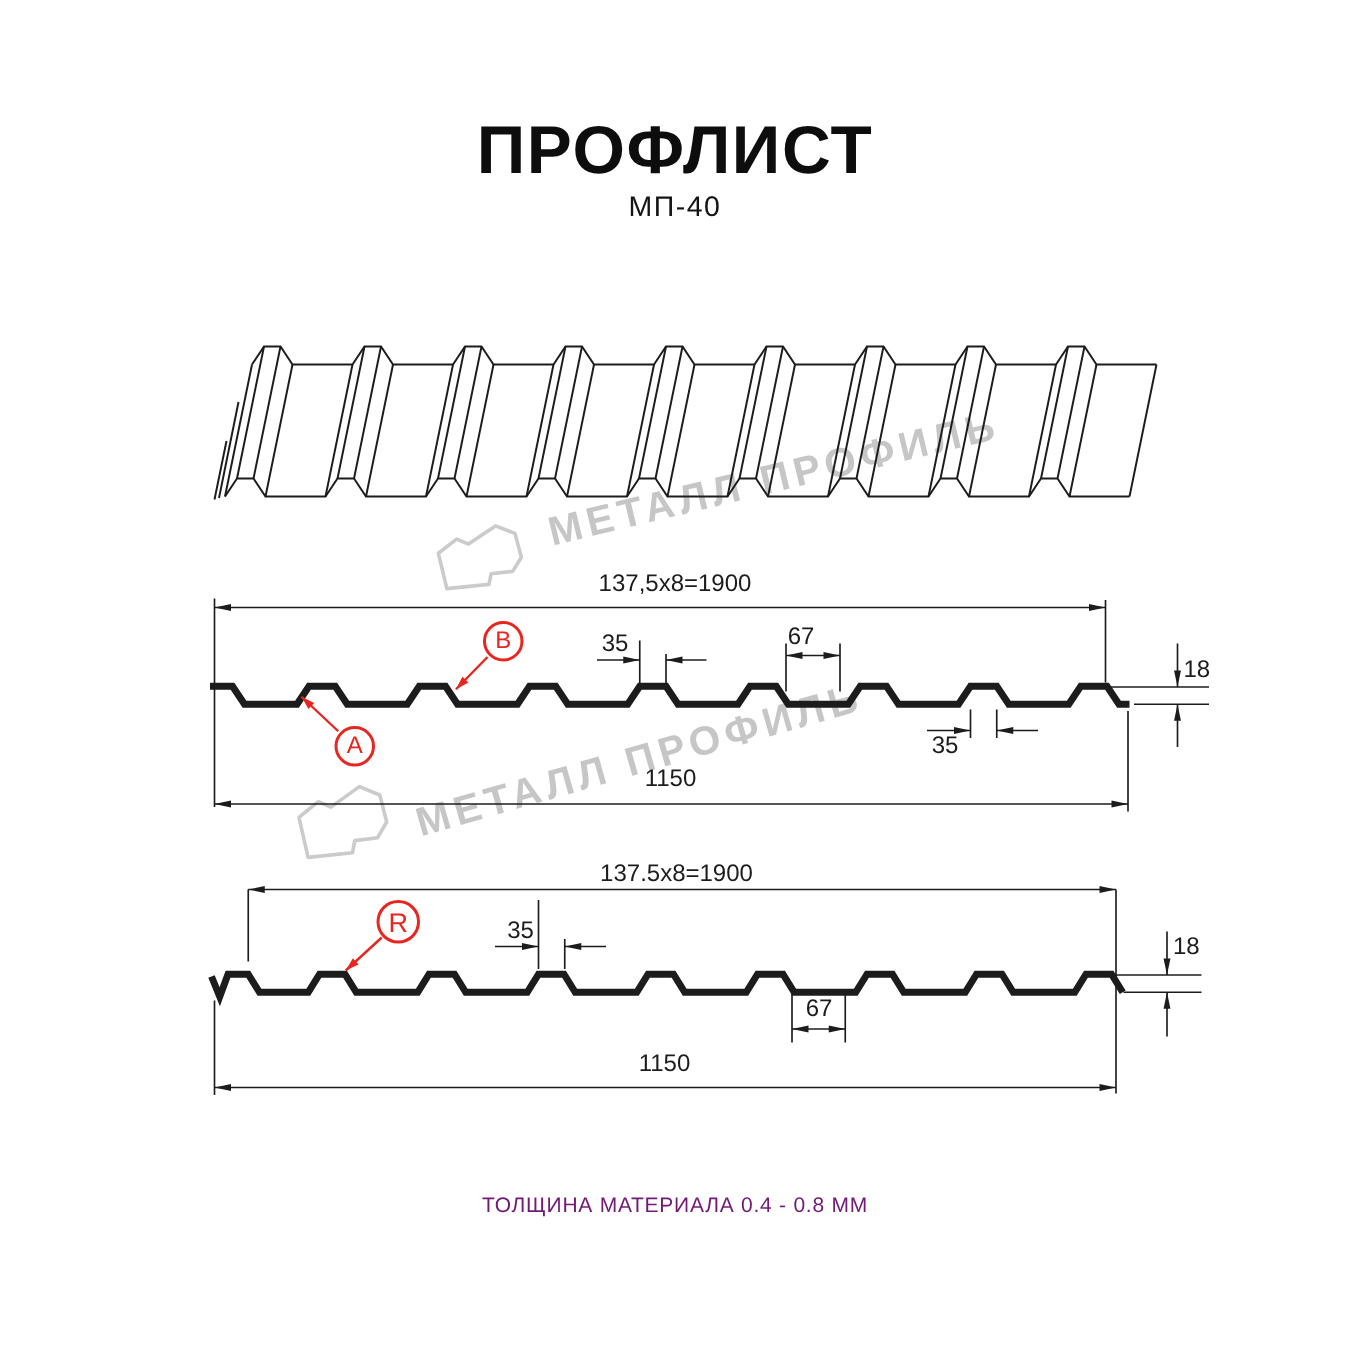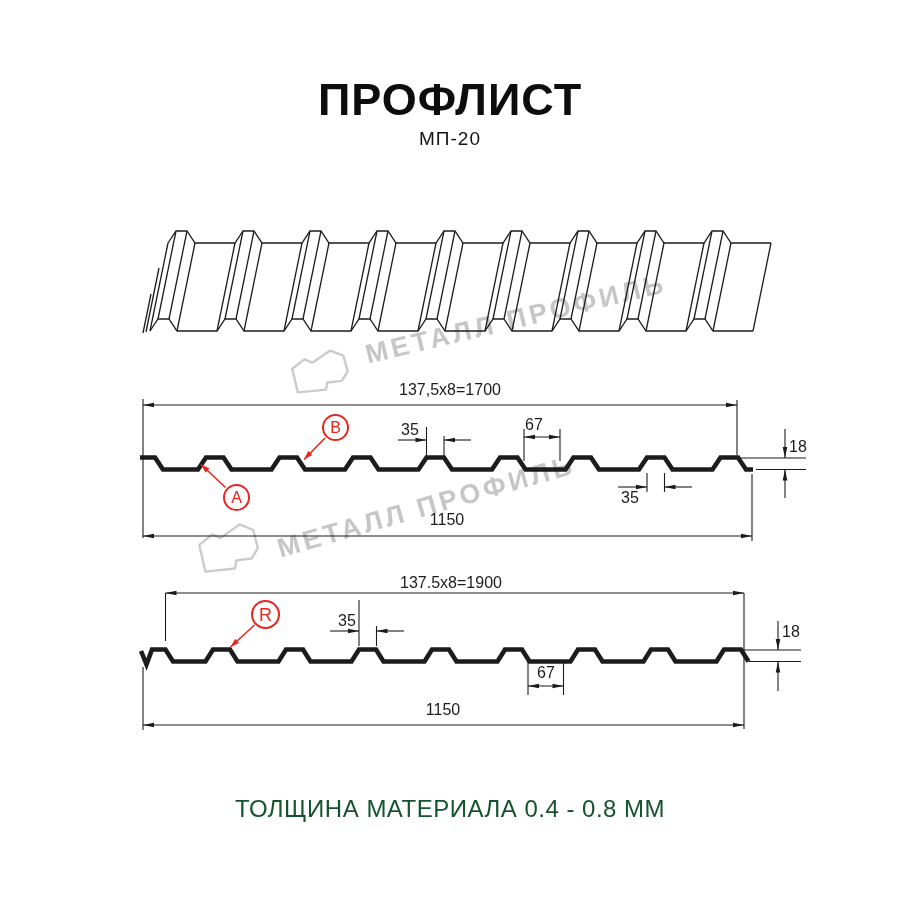--- a/index.html
+++ b/index.html
@@ -3,40 +3,40 @@
 <meta charset="utf-8">
 <style>
   html,body{margin:0;padding:0;background:#fff;}
   #stage{position:relative;width:900px;height:900px;background:#fff;overflow:hidden;
          font-family:"Liberation Sans",sans-serif;color:#111;}
   .title{position:absolute;left:0;right:0;top:74px;text-align:center;
          font-size:45px;font-weight:700;letter-spacing:1px;color:#0d0d0d;}
   .subtitle{position:absolute;left:0;right:0;top:128px;text-align:center;
          font-size:19px;font-weight:400;letter-spacing:1px;color:#141414;}
   .footnote{position:absolute;left:0;right:0;top:795px;text-align:center;
-         font-size:24px;font-weight:400;letter-spacing:.5px;color:#14532d;}
+         font-size:14px;font-weight:400;letter-spacing:.5px;color:#701a75;}
   .wm{position:absolute;color:#c6c6c6;font-weight:700;font-size:27px;letter-spacing:3.5px;
       line-height:34px;white-space:nowrap;transform-origin:0 50%;}
   #wm1{left:366px;top:338px;transform:rotate(-13.5deg);}
   #wm2{left:278px;top:532px;transform:rotate(-16deg);}
   svg#dwg{position:absolute;left:0;top:0;}
   .dimtext{position:absolute;font-size:16px;color:#1c1c1c;white-space:nowrap;
            transform:translateX(-50%);}
   .dimtext.nc{transform:none;}
   .cl{position:absolute;box-sizing:border-box;border:2.5px solid #e6261f;border-radius:50%;
       display:flex;align-items:center;justify-content:center;color:#e6261f;
       font-size:16px;line-height:1;}
 </style>
 </head>
 <body>
 
 <div id="stage">
 
   <div class="title">ПРОФЛИСТ</div>
-  <div class="subtitle">МП-20</div>
+  <div class="subtitle">МП-40</div>
 
   <div class="wm" id="wm1">МЕТАЛЛ ПРОФИЛЬ</div>
   <div class="wm" id="wm2">МЕТАЛЛ ПРОФИЛЬ</div>
 
   <svg id="dwg" width="900" height="900" viewBox="0 0 900 900">
     <g id="g-logos">
         <polygon points="297.9,392.4 292.2,368.8 304.4,359.4 312.3,362.7 330.3,350.6 343.3,355.6 347.6,371.5 341.8,380.9 327.4,382.5 326.0,389.6" fill="none" stroke="#cbcbcb" stroke-width="2.4" stroke-linejoin="round"></polygon>
         <polygon points="205.4,571.6 199.3,544.9 212.2,534.4 220.6,538.1 239.6,524.4 253.2,530.0 257.8,548.0 251.7,558.5 236.5,560.4 235.0,568.5" fill="none" stroke="#cbcbcb" stroke-width="2.4" stroke-linejoin="round"></polygon>
       </g>
     <g id="g-3d">
@@ -153,21 +153,21 @@
     <g id="g-red">
         <line x1="225.5" y1="487.5" x2="201" y2="464.5" stroke="#e6261f" stroke-width="1.6"></line>
         <polygon points="201,464.5 205.64523675233866,472.70132766780614 209.4780778394701,468.61851868368785" fill="#e6261f"></polygon>
         <line x1="325" y1="438" x2="304" y2="459.5" stroke="#e6261f" stroke-width="1.6"></line>
         <polygon points="304,459.5 312.291709016652,455.0180850540007 308.28560241310106,451.1051437202998" fill="#e6261f"></polygon>
         <line x1="254.5" y1="625" x2="230.5" y2="647" stroke="#e6261f" stroke-width="1.6"></line>
         <polygon points="230.5,647 239.02641622165524,642.9825099359059 235.2423583019581,638.8544467507818" fill="#e6261f"></polygon>
       </g>
   </svg>
 
-  <div class="dimtext" style="left:450px;top:381px;">137,5x8=1700</div>
+  <div class="dimtext" style="left:450px;top:381px;">137,5x8=1900</div>
   <div class="dimtext" style="left:410px;top:421px;">35</div>
   <div class="dimtext" style="left:534px;top:416px;">67</div>
   <div class="dimtext nc" style="left:789px;top:438px;">18</div>
   <div class="dimtext" style="left:630px;top:489px;">35</div>
   <div class="dimtext" style="left:447px;top:511px;">1150</div>
 
   <div class="dimtext" style="left:451px;top:574px;">137.5x8=1900</div>
   <div class="dimtext" style="left:347px;top:612px;">35</div>
   <div class="dimtext" style="left:546px;top:664px;">67</div>
   <div class="dimtext nc" style="left:782px;top:623px;">18</div>

